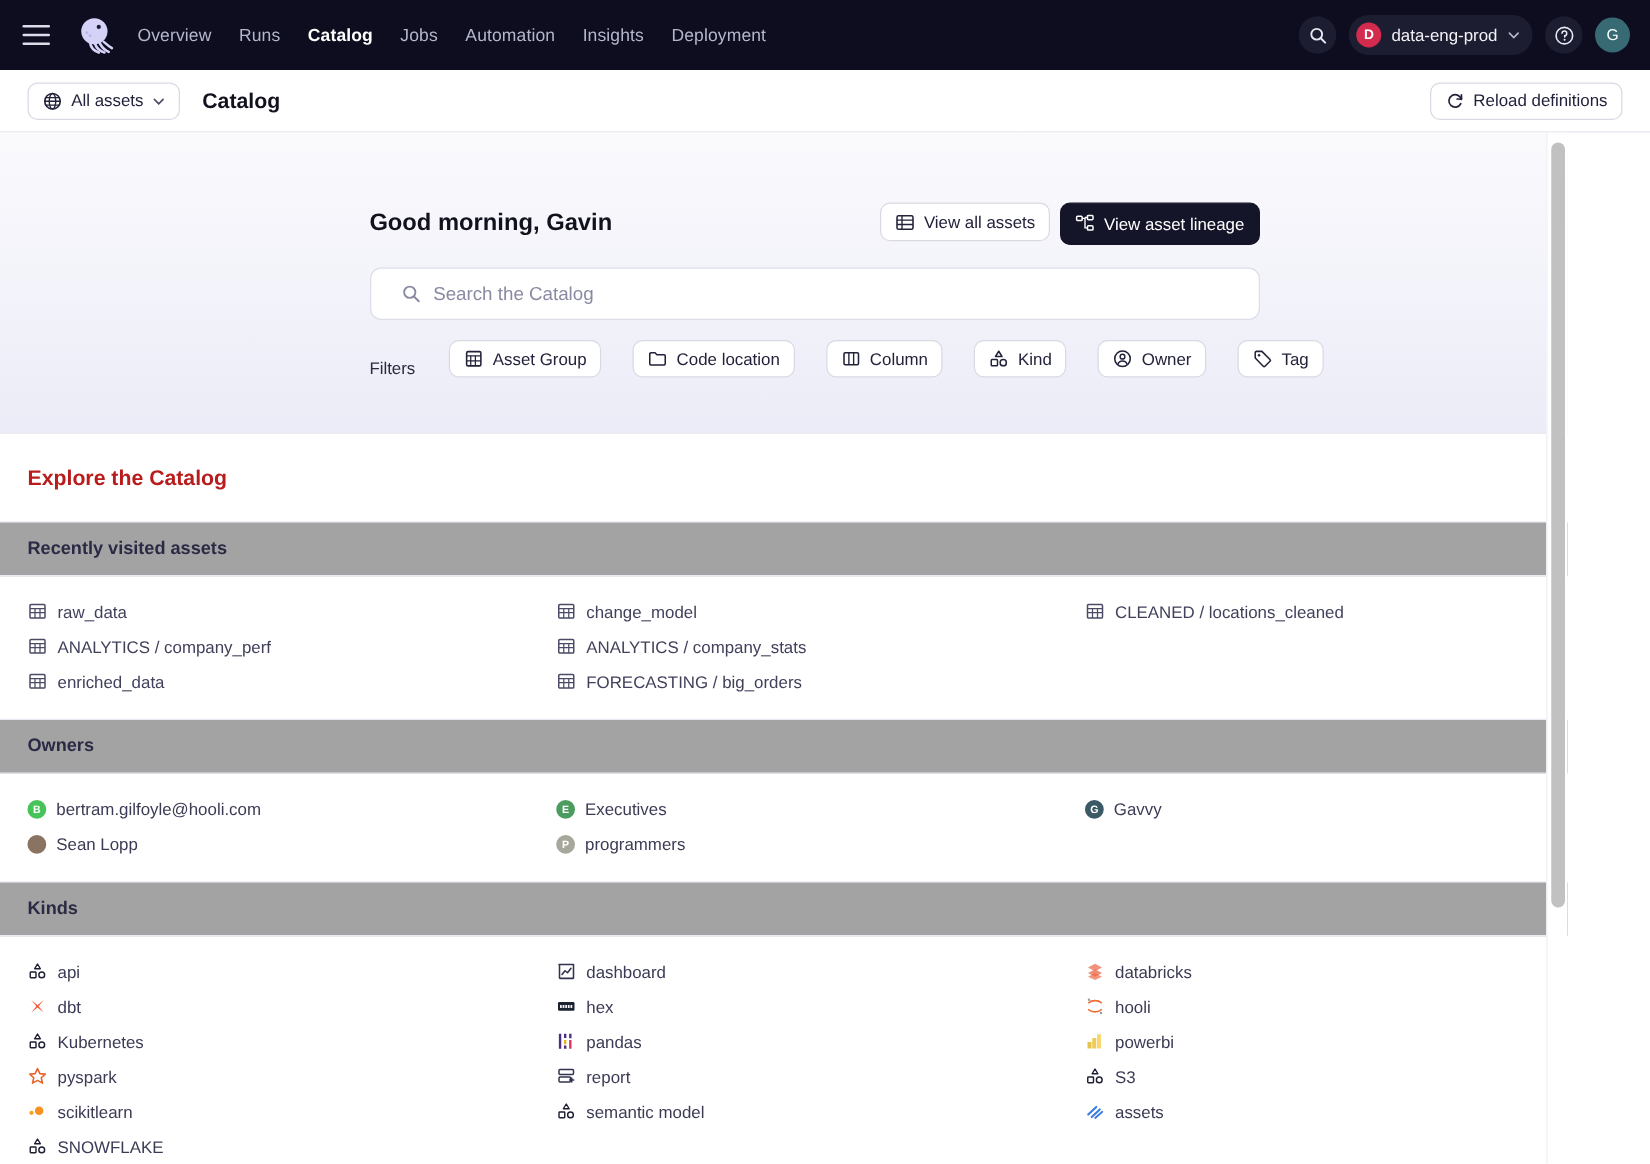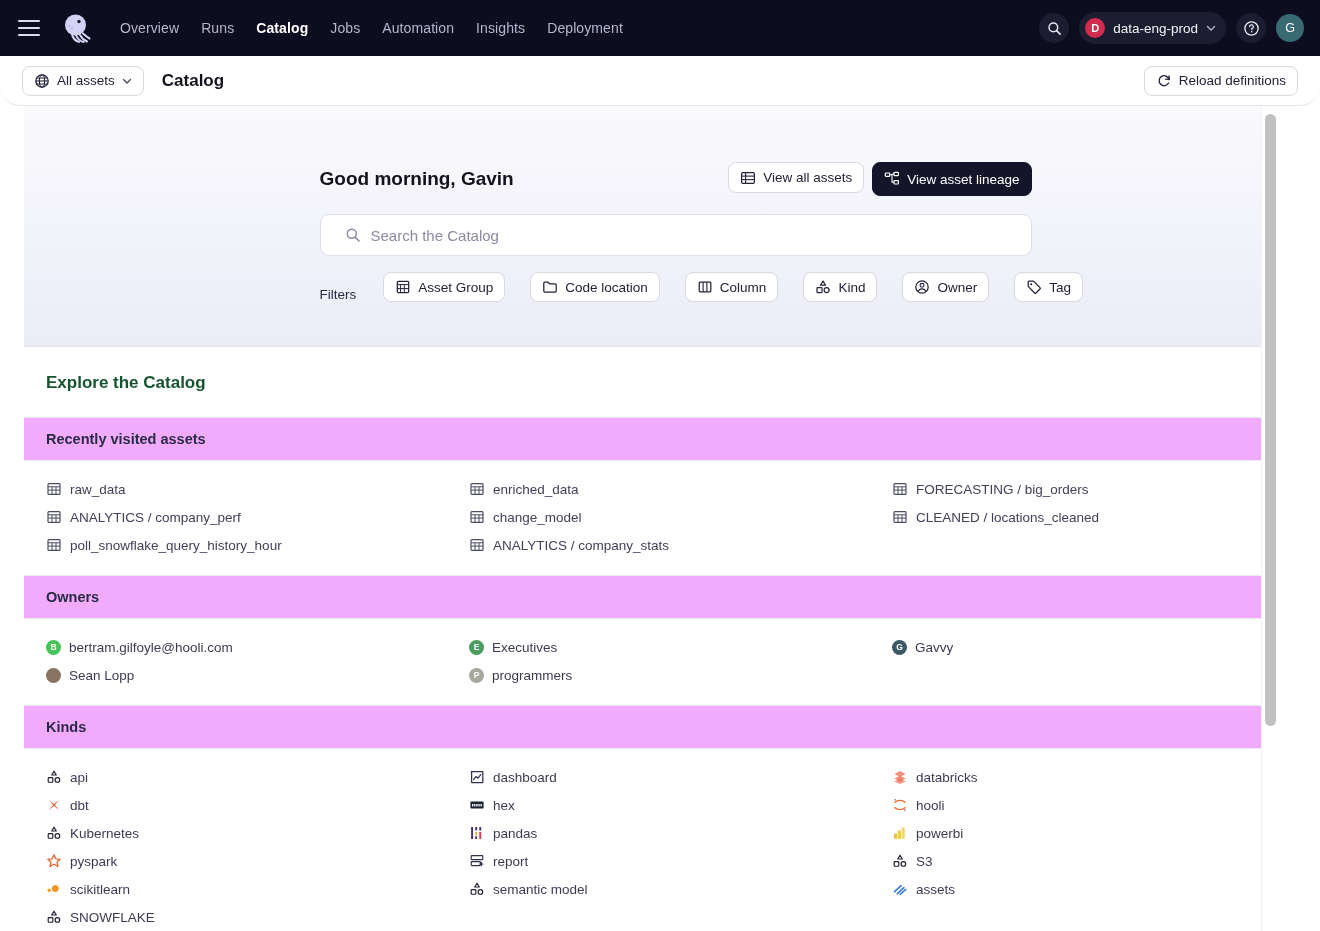--- a/index.html
+++ b/index.html
@@ -14,21 +14,21 @@
   .topnav {
     height: 56px; background: #0d0d1f;
     display: flex; align-items: center;
     padding: 0 16px 0 18px;
     position: relative;
   }
   .hamburger { width: 22px; height: 16px; display: flex; flex-direction: column;
     justify-content: space-between; cursor: pointer; flex: 0 0 auto; }
   .hamburger span { display:block; height: 2px; background: #dcdcea; border-radius: 1px; }
   .logo { margin-left: 20px; width: 34px; height: 34px; flex: 0 0 auto; }
-  .navlinks { display: flex; align-items: center; gap: 22px; margin-left: 26px; }
+  .navlinks { display: flex; align-items: center; gap: 22px; margin-left: 16px; }
   .navlink { font-size: 14px; color: #b4b7cb; cursor: pointer; white-space: nowrap;
     letter-spacing: .1px; }
   .navlink.active { color: #ffffff; font-weight: bold; }
   .nav-right { margin-left: auto; display: flex; align-items: center; gap: 10px; }
   .icon-btn {
     width: 30px; height: 30px; border-radius: 50%;
     background: #1d1d32; display: flex; align-items: center; justify-content: center;
     cursor: pointer;
   }
   .deploy-pill {
@@ -44,34 +44,34 @@
   .deploy-name { font-size: 13.5px; color: #f2f2f7; }
   .avatar-circle {
     width: 28px; height: 28px; border-radius: 50%; background: #376a72;
     color: #fff; font-size: 12.5px;
     display: flex; align-items: center; justify-content: center; cursor: pointer;
   }
 
   
   .subheader {
     height: 50px; background: #ffffff; border-bottom: 1px solid #e6e6ef;
-    display: flex; align-items: center; padding: 0 22px; border-radius: 20px;
+    display: flex; align-items: center; padding: 0 22px;
   }
   .chip-btn {
     display: inline-flex; align-items: center; gap: 7px;
     height: 30px; padding: 0 11px;
     border: 1px solid #d9d9e3; border-radius: 8px;
     background: #fff; font-size: 13.5px; color: #22223b; cursor: pointer;
     white-space: nowrap;
   }
   .page-title { margin-left: 18px; font-size: 17px; color: #12121f; font-weight: bold; }
   .subheader-right { margin-left: auto; }
 
   
-  .scroll-area { position: relative; height: 825px; width: 1254px; overflow: hidden; margin-left: 24px; }
+  .scroll-area { position: relative; height: 825px; width: 1254px; overflow: hidden; }
   .content { width: 1303px; }
 
   
   .hero {
     background: linear-gradient(180deg, #fafafd 0%, #ececf8 100%);
     padding: 56px 0 44px 0;
     border-bottom: 1px solid #e4e4f0;
   }
   .hero-inner { width: 712px; margin: 0 auto; }
   .hero-top { display: flex; align-items: center; }
@@ -98,28 +98,28 @@
   .search-input {
     border: 0; outline: 0; flex: 1; font-size: 15px; color: #2a2a40;
     font-family: "Liberation Sans", sans-serif; background: transparent;
   }
   .search-input::placeholder { color: #8a8aa3; }
   .filters-row { margin-top: 16px; display: flex; align-items: flex-end; gap: 25px; }
   .filters-label { font-size: 13.5px; color: #2a2a40; margin-right: 2px; }
 
   
   .explore-title {
-    font-size: 17px; font-weight: bold; color: #14532d;
+    font-size: 17px; font-weight: bold; color: #b91c1c;
     padding: 26px 22px 24px 22px;
     border-bottom: 1px solid #eaeaf2;
   }
   .section-head {
     display: flex; align-items: center;
     padding: 13px 22px; border-bottom: 1px solid #eaeaf2;
-    cursor: pointer; background: #f0abfc;
+    cursor: pointer; background: #a3a3a3;
   }
   .section-title { font-size: 14.5px; font-weight: bold; color: #2a2a45; }
   .caret { margin-left: auto; width: 0; height: 0;
     border-left: 5px solid transparent; border-right: 5px solid transparent;
     border-top: 5px solid #13132b; }
   .grid3 {
     display: grid; grid-template-columns: repeat(3, 1fr);
     padding: 14px 22px 16px 22px; column-gap: 10px; row-gap: 0;
     border-bottom: 1px solid #eaeaf2;
     grid-auto-flow: column;
@@ -351,30 +351,20 @@
       <div class="cell link">
         <svg class="ic" viewBox="0 0 16 16">
             <rect x="2" y="2.6" width="12" height="10.8" rx=".9" stroke="#4b4b66" stroke-width="1.2" fill="none"></rect>
             <line x1="2" y1="5.8" x2="14" y2="5.8" stroke="#4b4b66" stroke-width="1"></line>
             <line x1="2" y1="9.1" x2="14" y2="9.1" stroke="#4b4b66" stroke-width="1"></line>
             <line x1="6" y1="5.8" x2="6" y2="13.4" stroke="#4b4b66" stroke-width="1"></line>
             <line x1="10" y1="5.8" x2="10" y2="13.4" stroke="#4b4b66" stroke-width="1"></line>
           </svg>
         <span>ANALYTICS / company_perf</span>
       </div>
-      <div class="cell link">
-        <svg class="ic" viewBox="0 0 16 16">
-            <rect x="2" y="2.6" width="12" height="10.8" rx=".9" stroke="#4b4b66" stroke-width="1.2" fill="none"></rect>
-            <line x1="2" y1="5.8" x2="14" y2="5.8" stroke="#4b4b66" stroke-width="1"></line>
-            <line x1="2" y1="9.1" x2="14" y2="9.1" stroke="#4b4b66" stroke-width="1"></line>
-            <line x1="6" y1="5.8" x2="6" y2="13.4" stroke="#4b4b66" stroke-width="1"></line>
-            <line x1="10" y1="5.8" x2="10" y2="13.4" stroke="#4b4b66" stroke-width="1"></line>
-          </svg>
-        <span>poll_snowflake_query_history_hour</span>
-      </div>
 
       <div class="cell link">
         <svg class="ic" viewBox="0 0 16 16">
             <rect x="2" y="2.6" width="12" height="10.8" rx=".9" stroke="#4b4b66" stroke-width="1.2" fill="none"></rect>
             <line x1="2" y1="5.8" x2="14" y2="5.8" stroke="#4b4b66" stroke-width="1"></line>
             <line x1="2" y1="9.1" x2="14" y2="9.1" stroke="#4b4b66" stroke-width="1"></line>
             <line x1="6" y1="5.8" x2="6" y2="13.4" stroke="#4b4b66" stroke-width="1"></line>
             <line x1="10" y1="5.8" x2="10" y2="13.4" stroke="#4b4b66" stroke-width="1"></line>
           </svg>
         <span>enriched_data</span>

